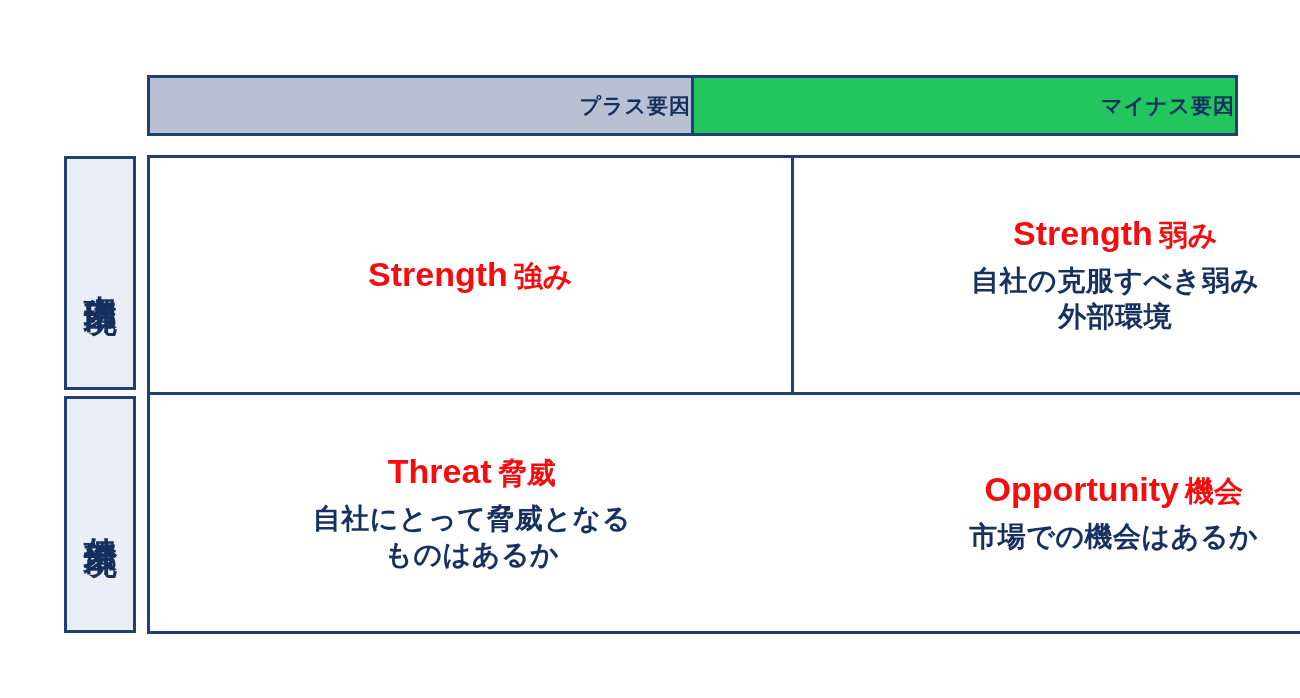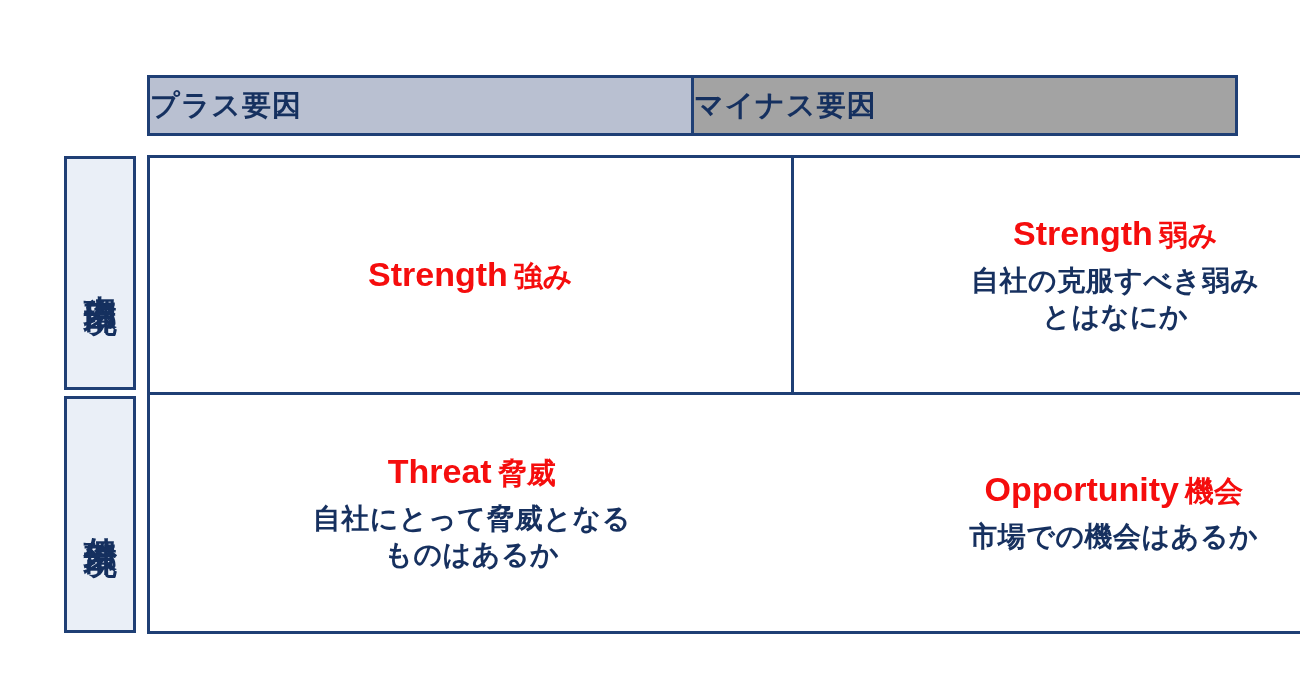--- a/index.html
+++ b/index.html
@@ -30,33 +30,33 @@
     width: 1091px;
     height: 61px;
     display: flex;
     box-sizing: border-box;
     border: 3px solid #1f3f75;
   }
   .header-cell {
     flex: 1 1 0;
     display: flex;
     align-items: center;
-    justify-content: flex-start;
+    justify-content: flex-end;
     box-sizing: border-box;
     color: #15305f;
-    font-size: 29px;
+    font-size: 21px;
     font-weight: bold;
     letter-spacing: 1px;
   }
   .header-cell.plus {
     background: #b9c0d1;
     border-right: 3px solid #1f3f75;
   }
   .header-cell.minus {
-    background: #a3a3a3;
+    background: #22c55e;
   }
 
   
   .row-label {
     position: absolute;
     left: 64px;
     width: 72px;
     box-sizing: border-box;
     border: 3px solid #1f3f75;
     background: #eaeff7;
@@ -161,21 +161,21 @@
       <div class="quad-title">
         <span>Strength</span><span class="jp">強み</span>
       </div>
     </div>
 
     <div class="quad q-w">
       <div class="quad-title">
         <span>Strength</span><span class="jp">弱み</span>
       </div>
       <div class="quad-desc">自社の克服すべき弱み
-とはなにか</div>
+外部環境</div>
     </div>
 
     <div class="quad q-t">
       <div class="quad-title">
         <span>Threat</span><span class="jp">脅威</span>
       </div>
       <div class="quad-desc">自社にとって脅威となる
 ものはあるか</div>
     </div>
 

